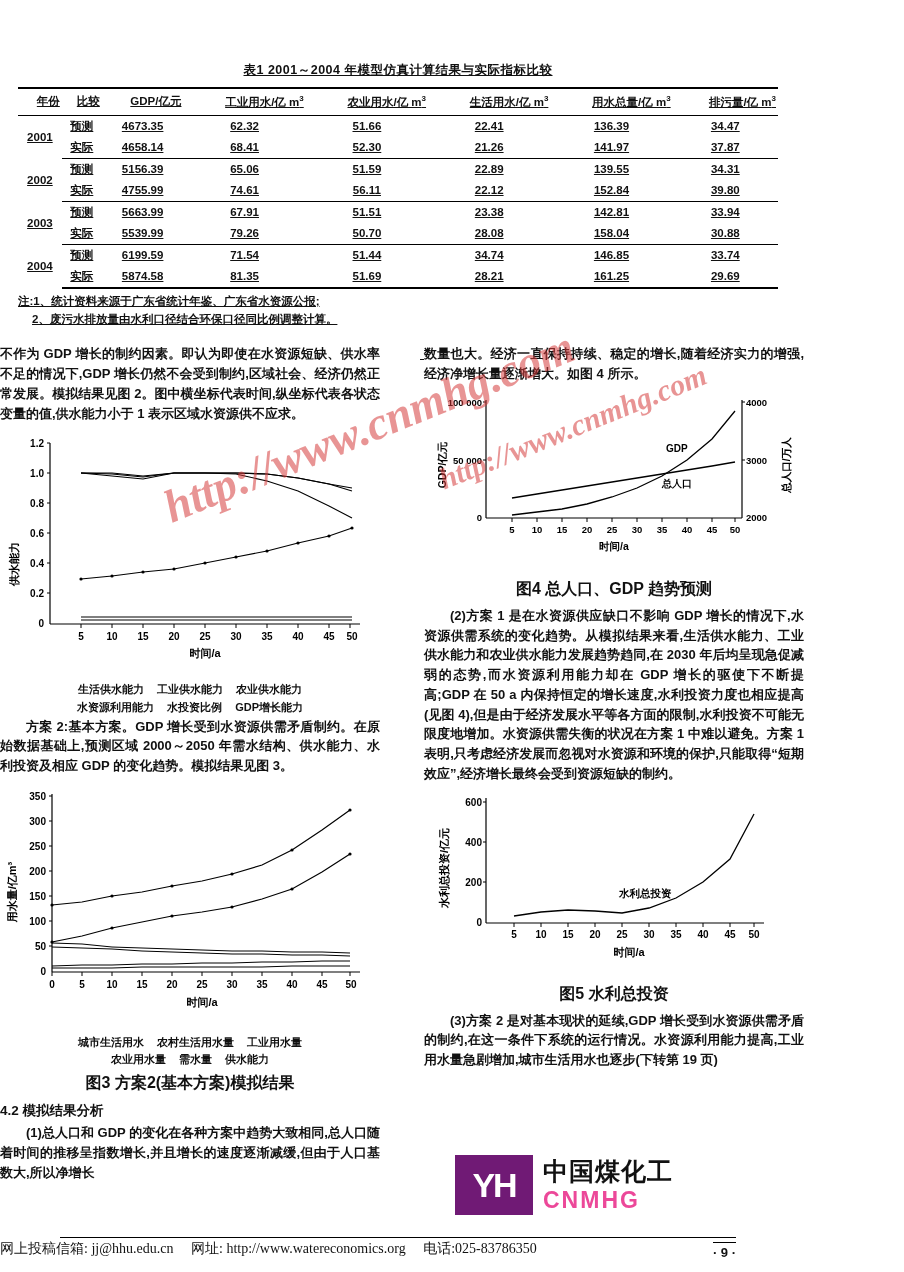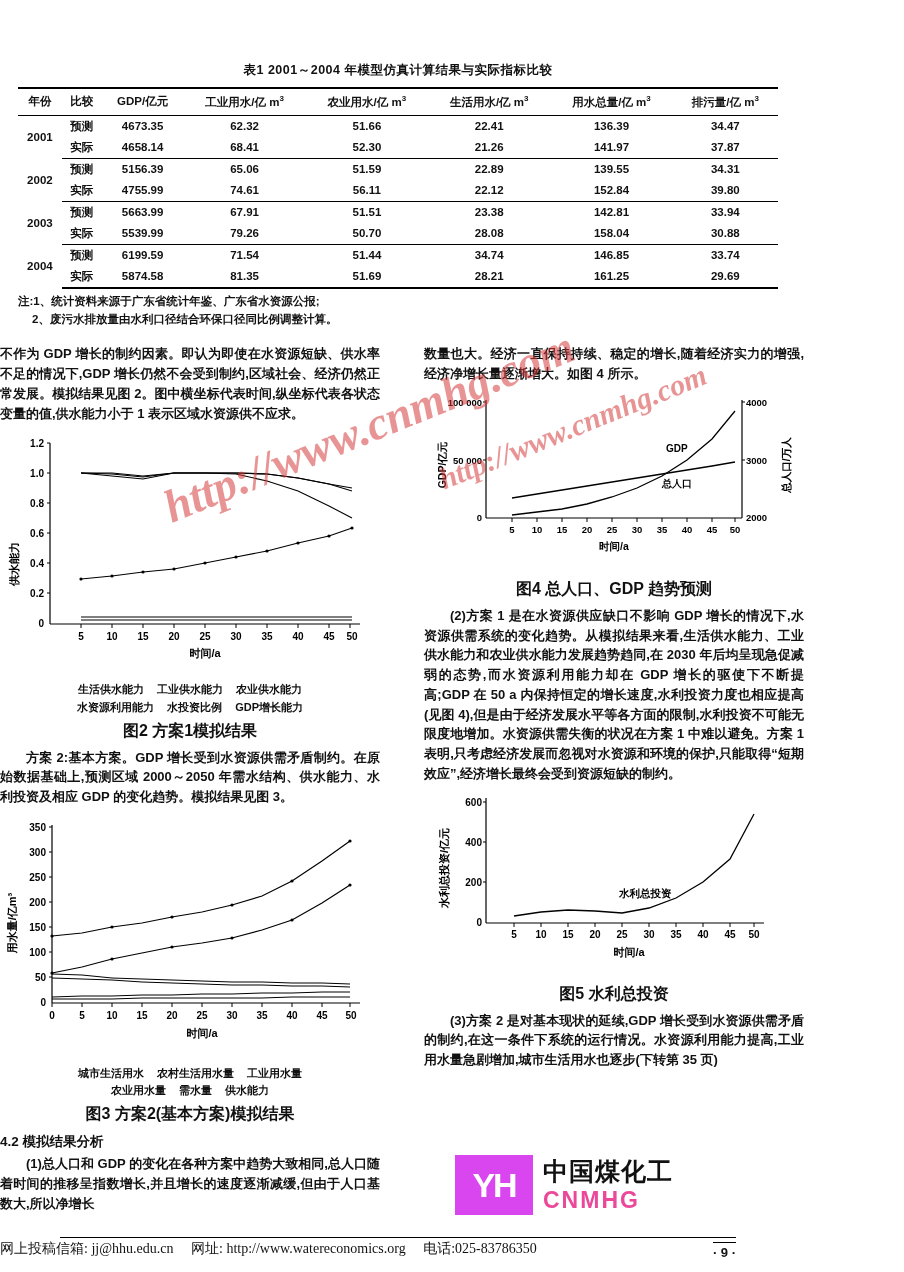--- a/index.html
+++ b/index.html
@@ -4,40 +4,40 @@
 <style>
   html,body{margin:0;padding:0;}
   body{
     width:904px;height:1272px;
     background:#ffffff;
     font-family:"Liberation Serif", serif;
     color:#111;
     position:relative;
     overflow:hidden;
   }
-  .page{position:relative;width:796px;height:1272px;}
+  .page{position:relative;width:796px;height:1272px;text-decoration:underline;}
 
   
   .table-title{
     text-align:center;font-size:12.5px;font-weight:bold;
     font-family:"Liberation Sans", sans-serif;
     padding-top:62px;letter-spacing:0.5px;
   }
   table.main{
     border-collapse:collapse;
     width:760px;margin:8px auto 0 auto;
     font-size:11.5px;
     font-family:"Liberation Sans", sans-serif;
   }
   table.main th, table.main td{
     text-align:center;padding:3px 2px;font-weight:bold;
   }
   table.main thead th{
     border-top:2px solid #000;border-bottom:1px solid #000;
-    padding:5px 2px;font-size:11.5px;
+    padding:5px 2px;font-size:11.5px;text-align:right;
   }
   table.main tbody td{font-size:11.5px;}
   tr.grp-end td{border-bottom:1px solid #000;}
   tr.last td{border-bottom:2px solid #000;}
   .yr{font-weight:bold;}
   sup{font-size:8px;}
 
   .notes{
     width:760px;margin:4px auto 16px auto;
     font-size:11.5px;font-weight:bold;
@@ -88,21 +88,21 @@
     transform:rotate(-22deg);white-space:nowrap;
     pointer-events:none;font-weight:bold;
   }
 
   
   .logo{
     position:absolute;left:455px;bottom:55px;width:250px;height:62px;
   }
   .logo .mark{
     position:absolute;left:0;top:0;width:78px;height:60px;
-    background:#d946ef;color:#fff;font-weight:bold;font-size:34px;
+    background:#701a75;color:#fff;font-weight:bold;font-size:34px;
     font-family:"Liberation Sans", sans-serif;text-align:center;line-height:60px;
     letter-spacing:-2px;
   }
   .logo .t1{
     position:absolute;left:88px;top:0px;font-size:25px;font-weight:bold;
     color:#111;font-family:"Liberation Sans", sans-serif;letter-spacing:1px;text-align:center;
   }
   .logo .t2{
     position:absolute;left:88px;top:32px;font-size:23px;font-weight:bold;
     color:#ec4899;font-family:"Liberation Sans", sans-serif;letter-spacing:2px;
@@ -311,21 +311,20 @@
         </svg>
 
         <div class="legend">
           <span>生活供水能力</span>
           <span>工业供水能力</span>
           <span>农业供水能力</span><br>
           <span>水资源利用能力</span>
           <span>水投资比例</span>
           <span>GDP增长能力</span>
         </div>
-        <div class="figcap">图2    方案1模拟结果</div>
       </div>
 
       <p class="body indent">方案 2:基本方案。GDP 增长受到水资源供需矛盾制约。在原始数据基础上,预测区域 2000～2050 年需水结构、供水能力、水利投资及相应 GDP 的变化趋势。模拟结果见图 3。</p>
 
       
       <div class="figbox">
         <svg width="380" height="250" viewBox="0 0 380 250">
           <g font-family="Liberation Sans, sans-serif" font-size="10" font-weight="bold">
             <text x="46" y="18" text-anchor="end">350</text>
             <text x="46" y="43" text-anchor="end">300</text>
@@ -518,21 +517,21 @@
               <text x="306" y="148">45</text>
             <text x="330" y="148">50</text>
             <text x="205" y="166" font-size="11">时间/a</text>
           </g>
           <polyline fill="none" stroke="#000" stroke-width="1.3" points="90,126 117,122 144,120 171,121 198,123 225,118 252,108 279,92 306,69 330,24"></polyline>
           <text x="195" y="107" font-family="Liberation Sans, sans-serif" font-size="10.5" font-weight="bold">水利总投资</text>
         </svg>
         <div class="figcap">图5    水利总投资</div>
       </div>
 
-      <p class="body indent">(3)方案 2 是对基本现状的延续,GDP 增长受到水资源供需矛盾的制约,在这一条件下系统的运行情况。水资源利用能力提高,工业用水量急剧增加,城市生活用水也逐步(下转第 35 页)</p>
+      <p class="body indent">(3)方案 2 是对基本现状的延续,GDP 增长受到水资源供需矛盾的制约,在这一条件下系统的运行情况。水资源利用能力提高,工业用水量急剧增加,城市生活用水也逐步(下转第 19 页)</p>
     </div>
   </div>
 
   <div class="wm">http://www.cnmhg.com</div>
   <div class="wm2">http://www.cnmhg.com</div>
 
   <div class="logo">
     <div class="mark">YH</div>
     <div class="t1">中国煤化工</div>
     <div class="t2">CNMHG</div>

